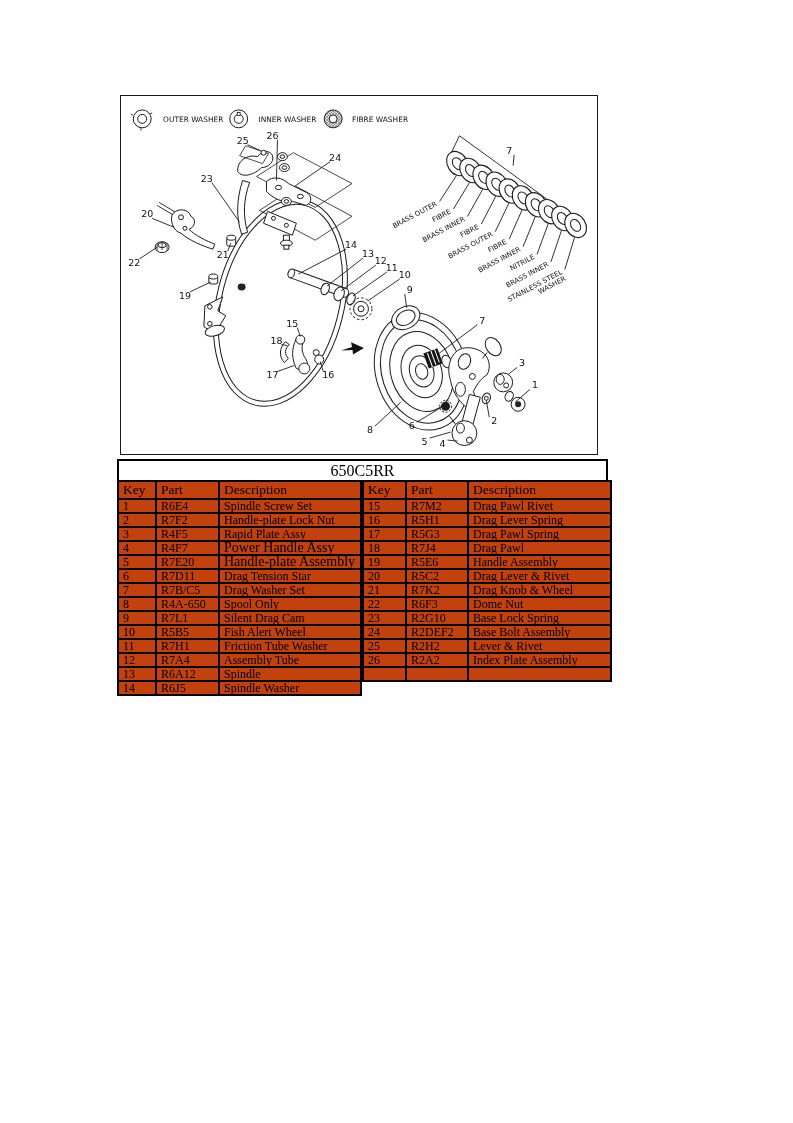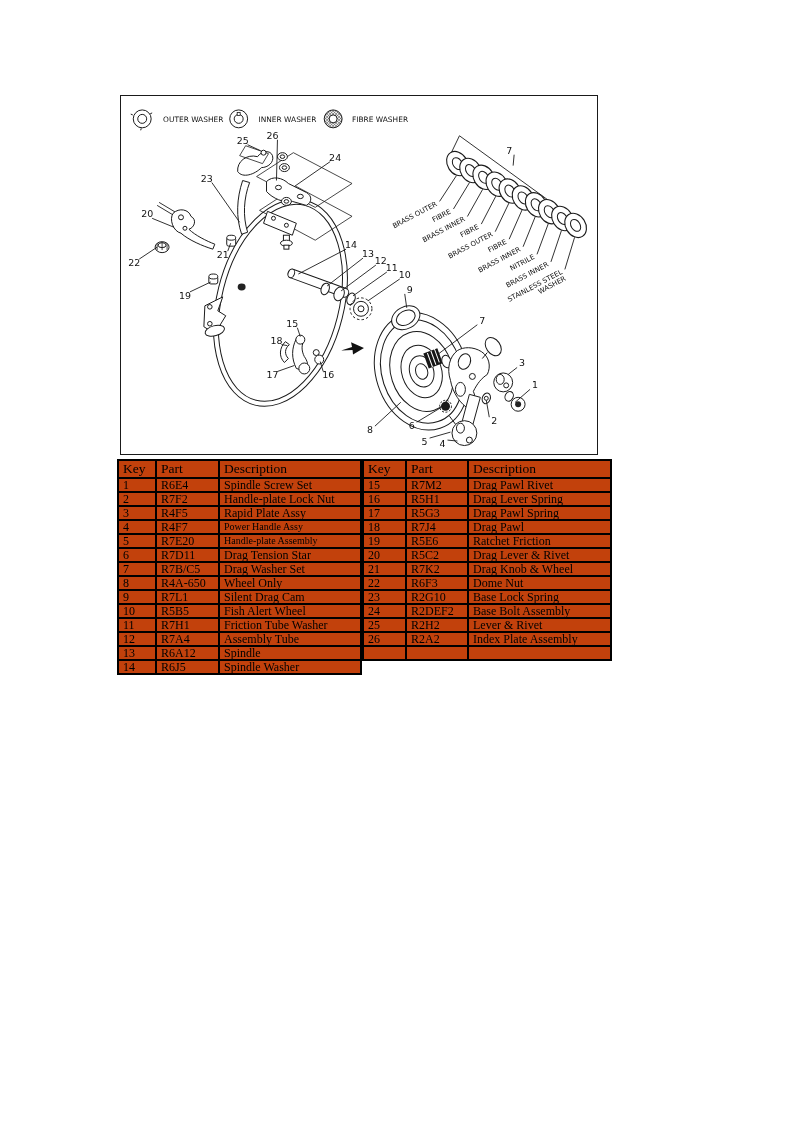--- a/index.html
+++ b/index.html
@@ -11,21 +11,21 @@
   svg .n{fill:none;stroke:#1a1a1a;stroke-width:1;}
   svg .thin{fill:none;stroke:#1a1a1a;stroke-width:0.8;}
   svg .ld{stroke:#1a1a1a;stroke-width:0.9;fill:none;}
   .tablewrap{position:absolute;left:117px;top:459px;width:491px;}
   .tbl-title{border:2px solid #000;border-bottom:none;height:19px;line-height:19px;text-align:center;font-size:16px;background:#fff;}
   .cols{display:flex;align-items:flex-start;}
   table{border-collapse:collapse;table-layout:fixed;background:#c2410c;}
   th,td{border:2px solid #000;padding:0 2px 0 4px;text-align:left;white-space:nowrap;overflow:hidden;font-weight:normal;}
   th{font-size:13.5px;height:16px;line-height:16px;}
   td{font-size:12px;height:12px;line-height:12px;}
-  td.sm{font-size:10px;}
+  td.sm{font-size:14px;}
   #tbl-left{width:243px;}
   #tbl-right{width:248px;}
 </style>
 </head>
 <body>
 
 <div class="page">
 
   <div class="figure">
     <svg id="diagram-svg" viewBox="0 0 478 360">
@@ -317,20 +317,21 @@
           <text x="215" y="65" text-anchor="middle" font-size="9.5">24</text>
           <line x1="127" y1="49" x2="140" y2="55" stroke="#1a1a1a" stroke-width="0.9"></line>
           <text x="122" y="48" text-anchor="middle" font-size="9.5">25</text>
           <line x1="157" y1="44" x2="156" y2="85" stroke="#1a1a1a" stroke-width="0.9"></line>
           <text x="152" y="43" text-anchor="middle" font-size="9.5">26</text>
         </g>
     </svg>
   </div>
 
   <div class="tablewrap">
+    <div class="tbl-title">650C5RR</div>
     <div class="cols">
       <table id="tbl-left">
         <colgroup>
             <col style="width:38px">
             <col style="width:63px">
             <col style="width:142px">
           </colgroup>
         <thead>
             <tr>
               <th>Key</th>
@@ -370,21 +371,21 @@
               <td>Drag Tension Star</td>
             </tr>
             <tr>
               <td>7</td>
               <td>R7B/C5</td>
               <td>Drag Washer Set</td>
             </tr>
             <tr>
               <td>8</td>
               <td>R4A-650</td>
-              <td>Wheel Only</td>
+              <td>Spool Only</td>
             </tr>
             <tr>
               <td>9</td>
               <td>R7L1</td>
               <td>Silent Drag Cam</td>
             </tr>
             <tr>
               <td>10</td>
               <td>R5B5</td>
               <td>Fish Alert Wheel</td>
@@ -441,21 +442,21 @@
               <td>Drag Pawl Spring</td>
             </tr>
             <tr>
               <td>18</td>
               <td>R7J4</td>
               <td>Drag Pawl</td>
             </tr>
             <tr>
               <td>19</td>
               <td>R5E6</td>
-              <td>Ratchet Friction</td>
+              <td>Handle Assembly</td>
             </tr>
             <tr>
               <td>20</td>
               <td>R5C2</td>
               <td>Drag Lever &amp; Rivet</td>
             </tr>
             <tr>
               <td>21</td>
               <td>R7K2</td>
               <td>Drag Knob &amp; Wheel</td>

